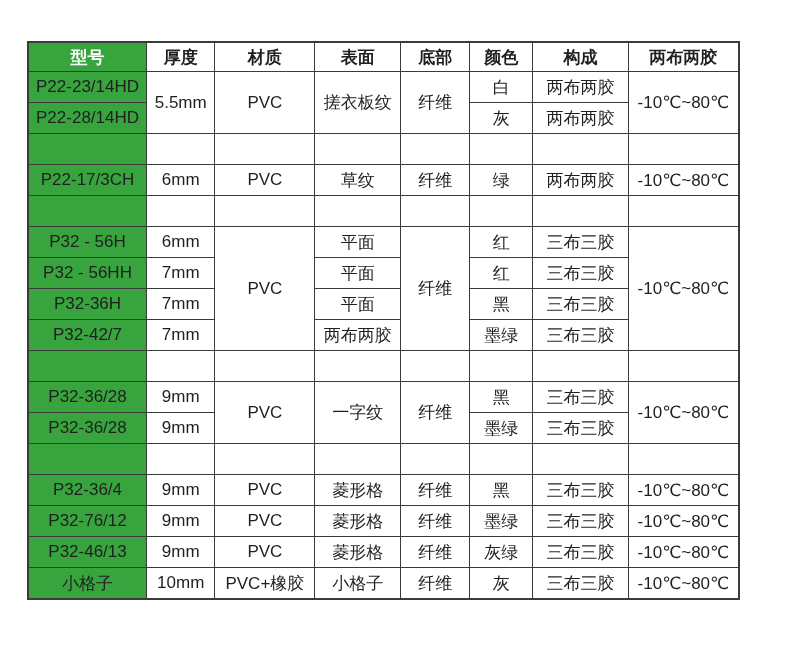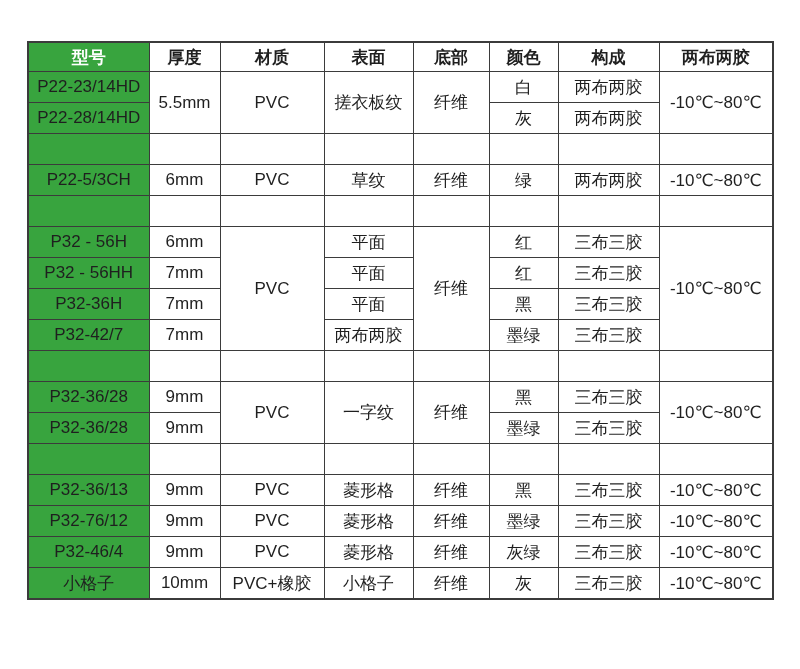--- a/index.html
+++ b/index.html
@@ -5,21 +5,21 @@
   html, body {
     margin: 0;
     padding: 0;
     background: #ffffff;
     width: 800px;
     height: 669px;
     font-family: "Liberation Sans", "DejaVu Sans", sans-serif;
   }
   .page {
     position: relative;
-    width: 800px;
+    width: 740px;
     height: 669px;
     background: #ffffff;
   }
   table.spec {
     position: absolute;
     left: 27px;
     top: 41px;
     border-collapse: collapse;
     table-layout: fixed;
     border: 2px solid #3b3b3b;
@@ -95,21 +95,21 @@
         <td></td>
         <td></td>
         <td></td>
         <td></td>
         <td></td>
         <td></td>
         <td></td>
       </tr>
 
       <tr>
-        <td class="green">P22-5/3CH</td>
+        <td class="green">P22-17/3CH</td>
         <td>6mm</td>
         <td>PVC</td>
         <td>草纹</td>
         <td>纤维</td>
         <td>绿</td>
         <td>两布两胶</td>
         <td>-10℃~80℃</td>
       </tr>
 
       <tr>
@@ -188,41 +188,41 @@
         <td></td>
         <td></td>
         <td></td>
         <td></td>
         <td></td>
         <td></td>
         <td></td>
       </tr>
 
       <tr>
-        <td class="green">P32-36/13</td>
+        <td class="green">P32-36/4</td>
         <td>9mm</td>
         <td>PVC</td>
         <td>菱形格</td>
         <td>纤维</td>
         <td>黑</td>
         <td>三布三胶</td>
         <td>-10℃~80℃</td>
       </tr>
       <tr>
         <td class="green">P32-76/12</td>
         <td>9mm</td>
         <td>PVC</td>
         <td>菱形格</td>
         <td>纤维</td>
         <td>墨绿</td>
         <td>三布三胶</td>
         <td>-10℃~80℃</td>
       </tr>
       <tr>
-        <td class="green">P32-46/4</td>
+        <td class="green">P32-46/13</td>
         <td>9mm</td>
         <td>PVC</td>
         <td>菱形格</td>
         <td>纤维</td>
         <td>灰绿</td>
         <td>三布三胶</td>
         <td>-10℃~80℃</td>
       </tr>
       <tr>
         <td class="green">小格子</td>

